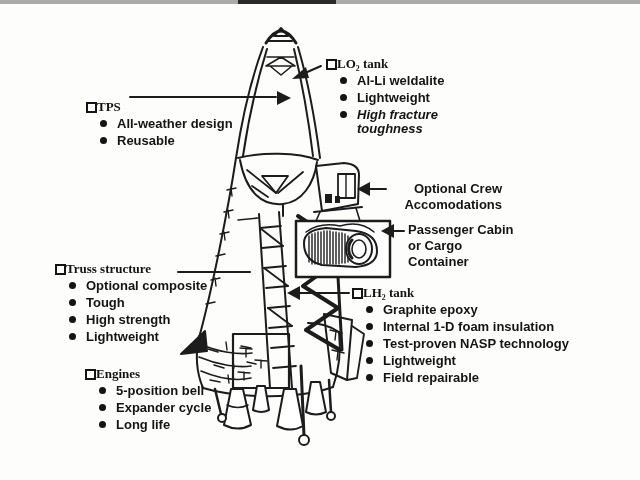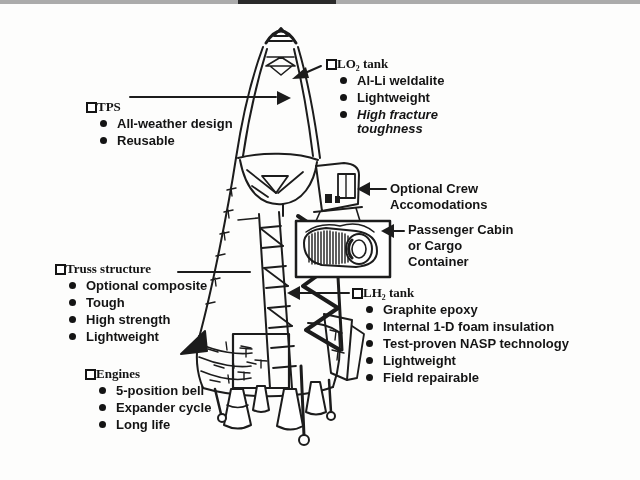--- a/index.html
+++ b/index.html
@@ -13,21 +13,21 @@
   
   .callout{position:absolute;color:#141414;font-weight:bold;font-size:13px;line-height:14px;}
   .hdr{display:flex;align-items:flex-start;white-space:nowrap;font-family:Liberation Serif, serif;}
   .sq{width:7px;height:7px;border:2px solid #141414;margin-top:2px;flex:none;background:#fff;}
   .items{margin-left:14px;}
   .item{display:flex;align-items:flex-start;gap:10px;margin-top:3px;white-space:nowrap;}
   .dot{width:7px;height:7px;border-radius:50%;background:#141414;margin-top:3px;flex:none;}
   .itxt{display:block;}
   .wrapnarrow .itxt{white-space:normal;max-width:96px;font-style:italic;}
   .plainlabel{white-space:normal;line-height:16px;}
-  .lbl-crew{width:112px;}
+  .lbl-crew{width:112px;text-align:right;}
   .lbl-passenger{width:106px;}
   svg{position:absolute;left:0;top:0;}
 </style>
 </head>
 <body>
 
 <div id="stage">
 
   <div class="scanbar"></div>
   <div class="scanbar-dark"></div>

